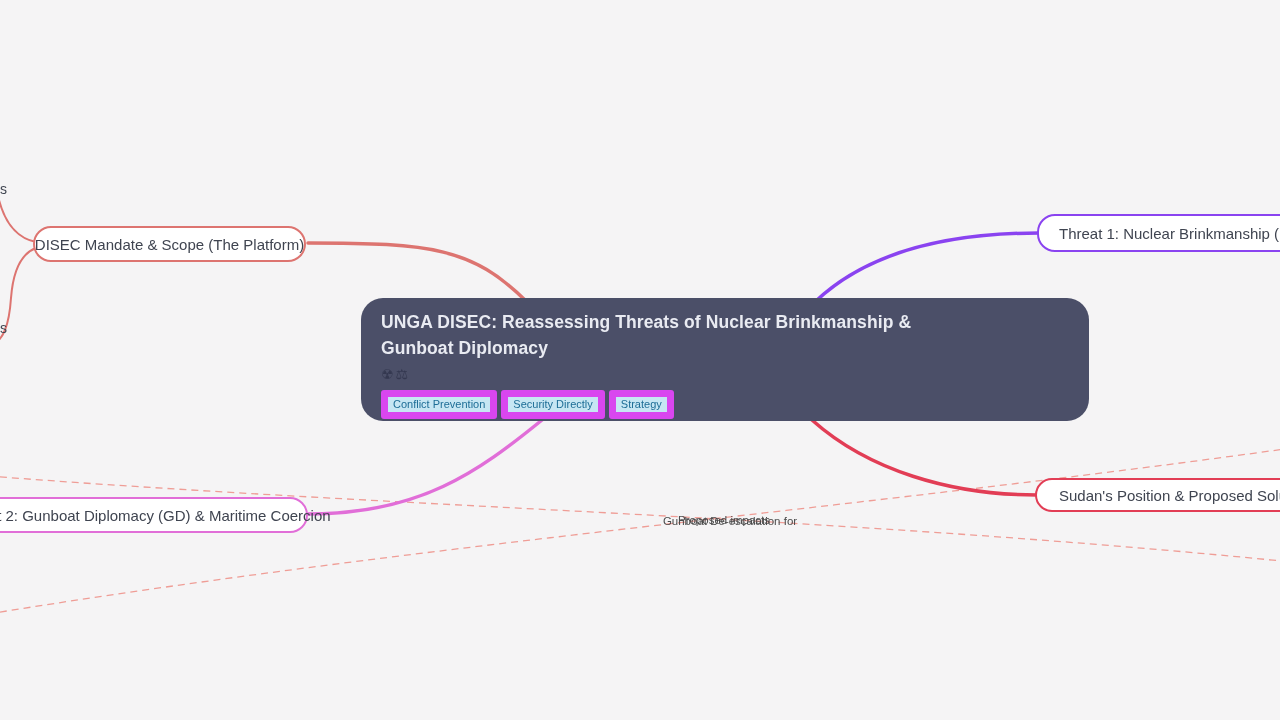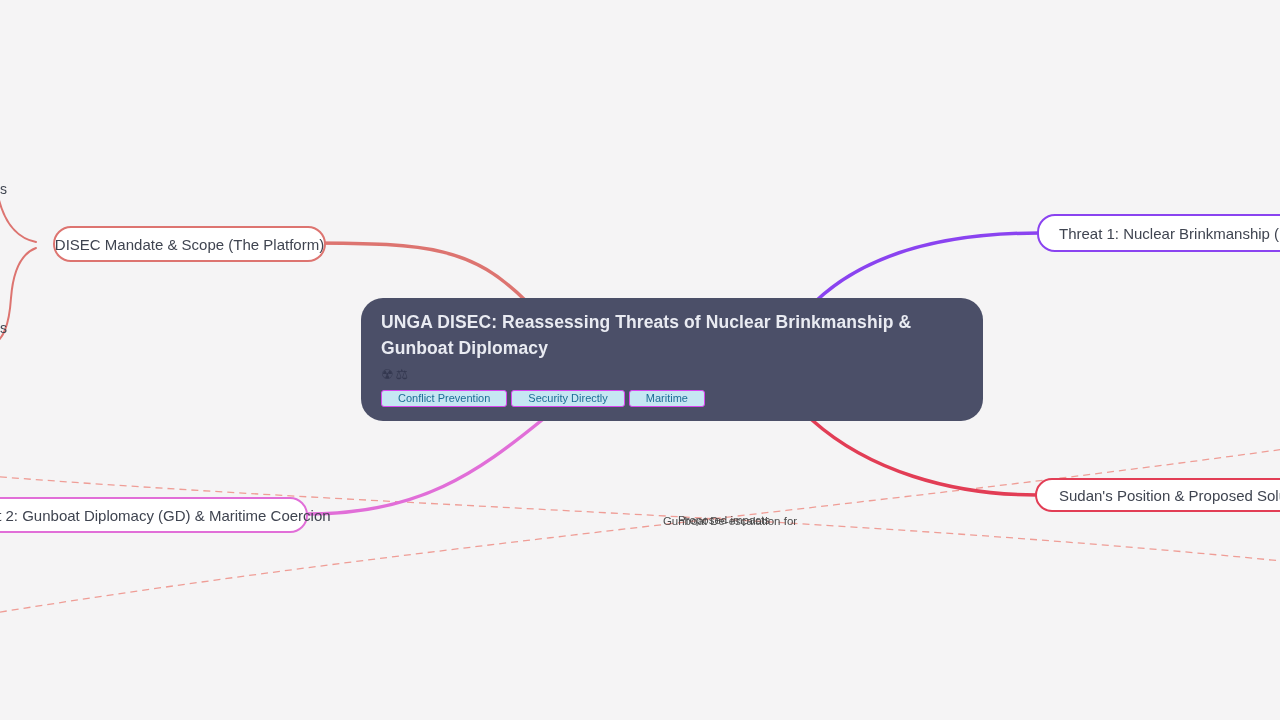--- a/index.html
+++ b/index.html
@@ -10,38 +10,38 @@
   }
   #edges{position:absolute;left:0;top:0;width:1280px;height:720px;z-index:1;}
   .node{
     position:absolute;z-index:3;background:#ffffff;
     display:flex;align-items:center;
     border-style:solid;border-width:2.5px;border-radius:18px;
     box-sizing:border-box;white-space:nowrap;
     color:#3f4450;font-size:15px;
   }
   .node .lbl{white-space:nowrap;}
-  .b-red{border-color:#dd7470;margin-left:20px;}
+  .b-red{border-color:#dd7470;}
   .b-purple{border-color:#8a43f0;}
   .b-magenta{border-color:#e16ed8;}
   .b-crimson{border-color:#e23d55;}
   .central{
-    position:absolute;left:361px;top:298px;width:622px;height:123px;
+    position:absolute;left:361px;top:298px;width:728px;height:123px;
     background:#4b4f68;border-radius:22px;z-index:3;box-sizing:border-box;
     padding:11px 20px;color:#e9ebf2;
   }
   .central .title{
     font-size:17.5px;line-height:26px;font-weight:600;letter-spacing:.1px;
     max-width:592px;white-space:normal;
   }
   .central .icons{margin-top:5px;font-size:14px;color:#343850;letter-spacing:2px;}
   .central .tags{margin-top:8px;display:flex;gap:4px;}
   .tag{
-    background:#c6e6f3;border:1px solid #d946ef;border-radius:3px;
-    color:#1d6d96;font-size:11px;line-height:13px;padding:1px 16px;
+    background:#c6e6f3;border:7px solid #d946ef;border-radius:3px;
+    color:#1d6d96;font-size:11px;line-height:13px;padding:1px 5px;
     white-space:nowrap;
   }
   .fragment{
     position:absolute;z-index:3;color:#3f4450;font-size:14px;line-height:14px;
   }
   .link-label{
     position:absolute;z-index:2;transform:translate(-50%,-50%);
     font-size:11.5px;color:#4b4b4b;white-space:nowrap;
   }
 </style>
@@ -63,21 +63,21 @@
 </svg>
 
 <div class="central">
   <div class="title">UNGA DISEC: Reassessing Threats of Nuclear Brinkmanship &amp; Gunboat Diplomacy</div>
   <div class="icons">
     <span>☢</span><span>⚖</span>
   </div>
   <div class="tags">
     <span class="tag">Conflict Prevention</span>
     <span class="tag">Security Directly</span>
-    <span class="tag">Maritime</span>
+    <span class="tag">Strategy</span>
   </div>
 </div>
 
 <div class="node b-red" style="left:33px;top:226px;width:273px;height:36px;padding:0 10px;justify-content:center;">
   <span class="lbl">DISEC Mandate &amp; Scope (The Platform)</span>
 </div>
 
 <div class="node b-purple" style="left:1037px;top:214px;width:262px;height:38px;padding:0 20px;">
   <span class="lbl">Threat 1: Nuclear Brinkmanship (NB)</span>
 </div>

